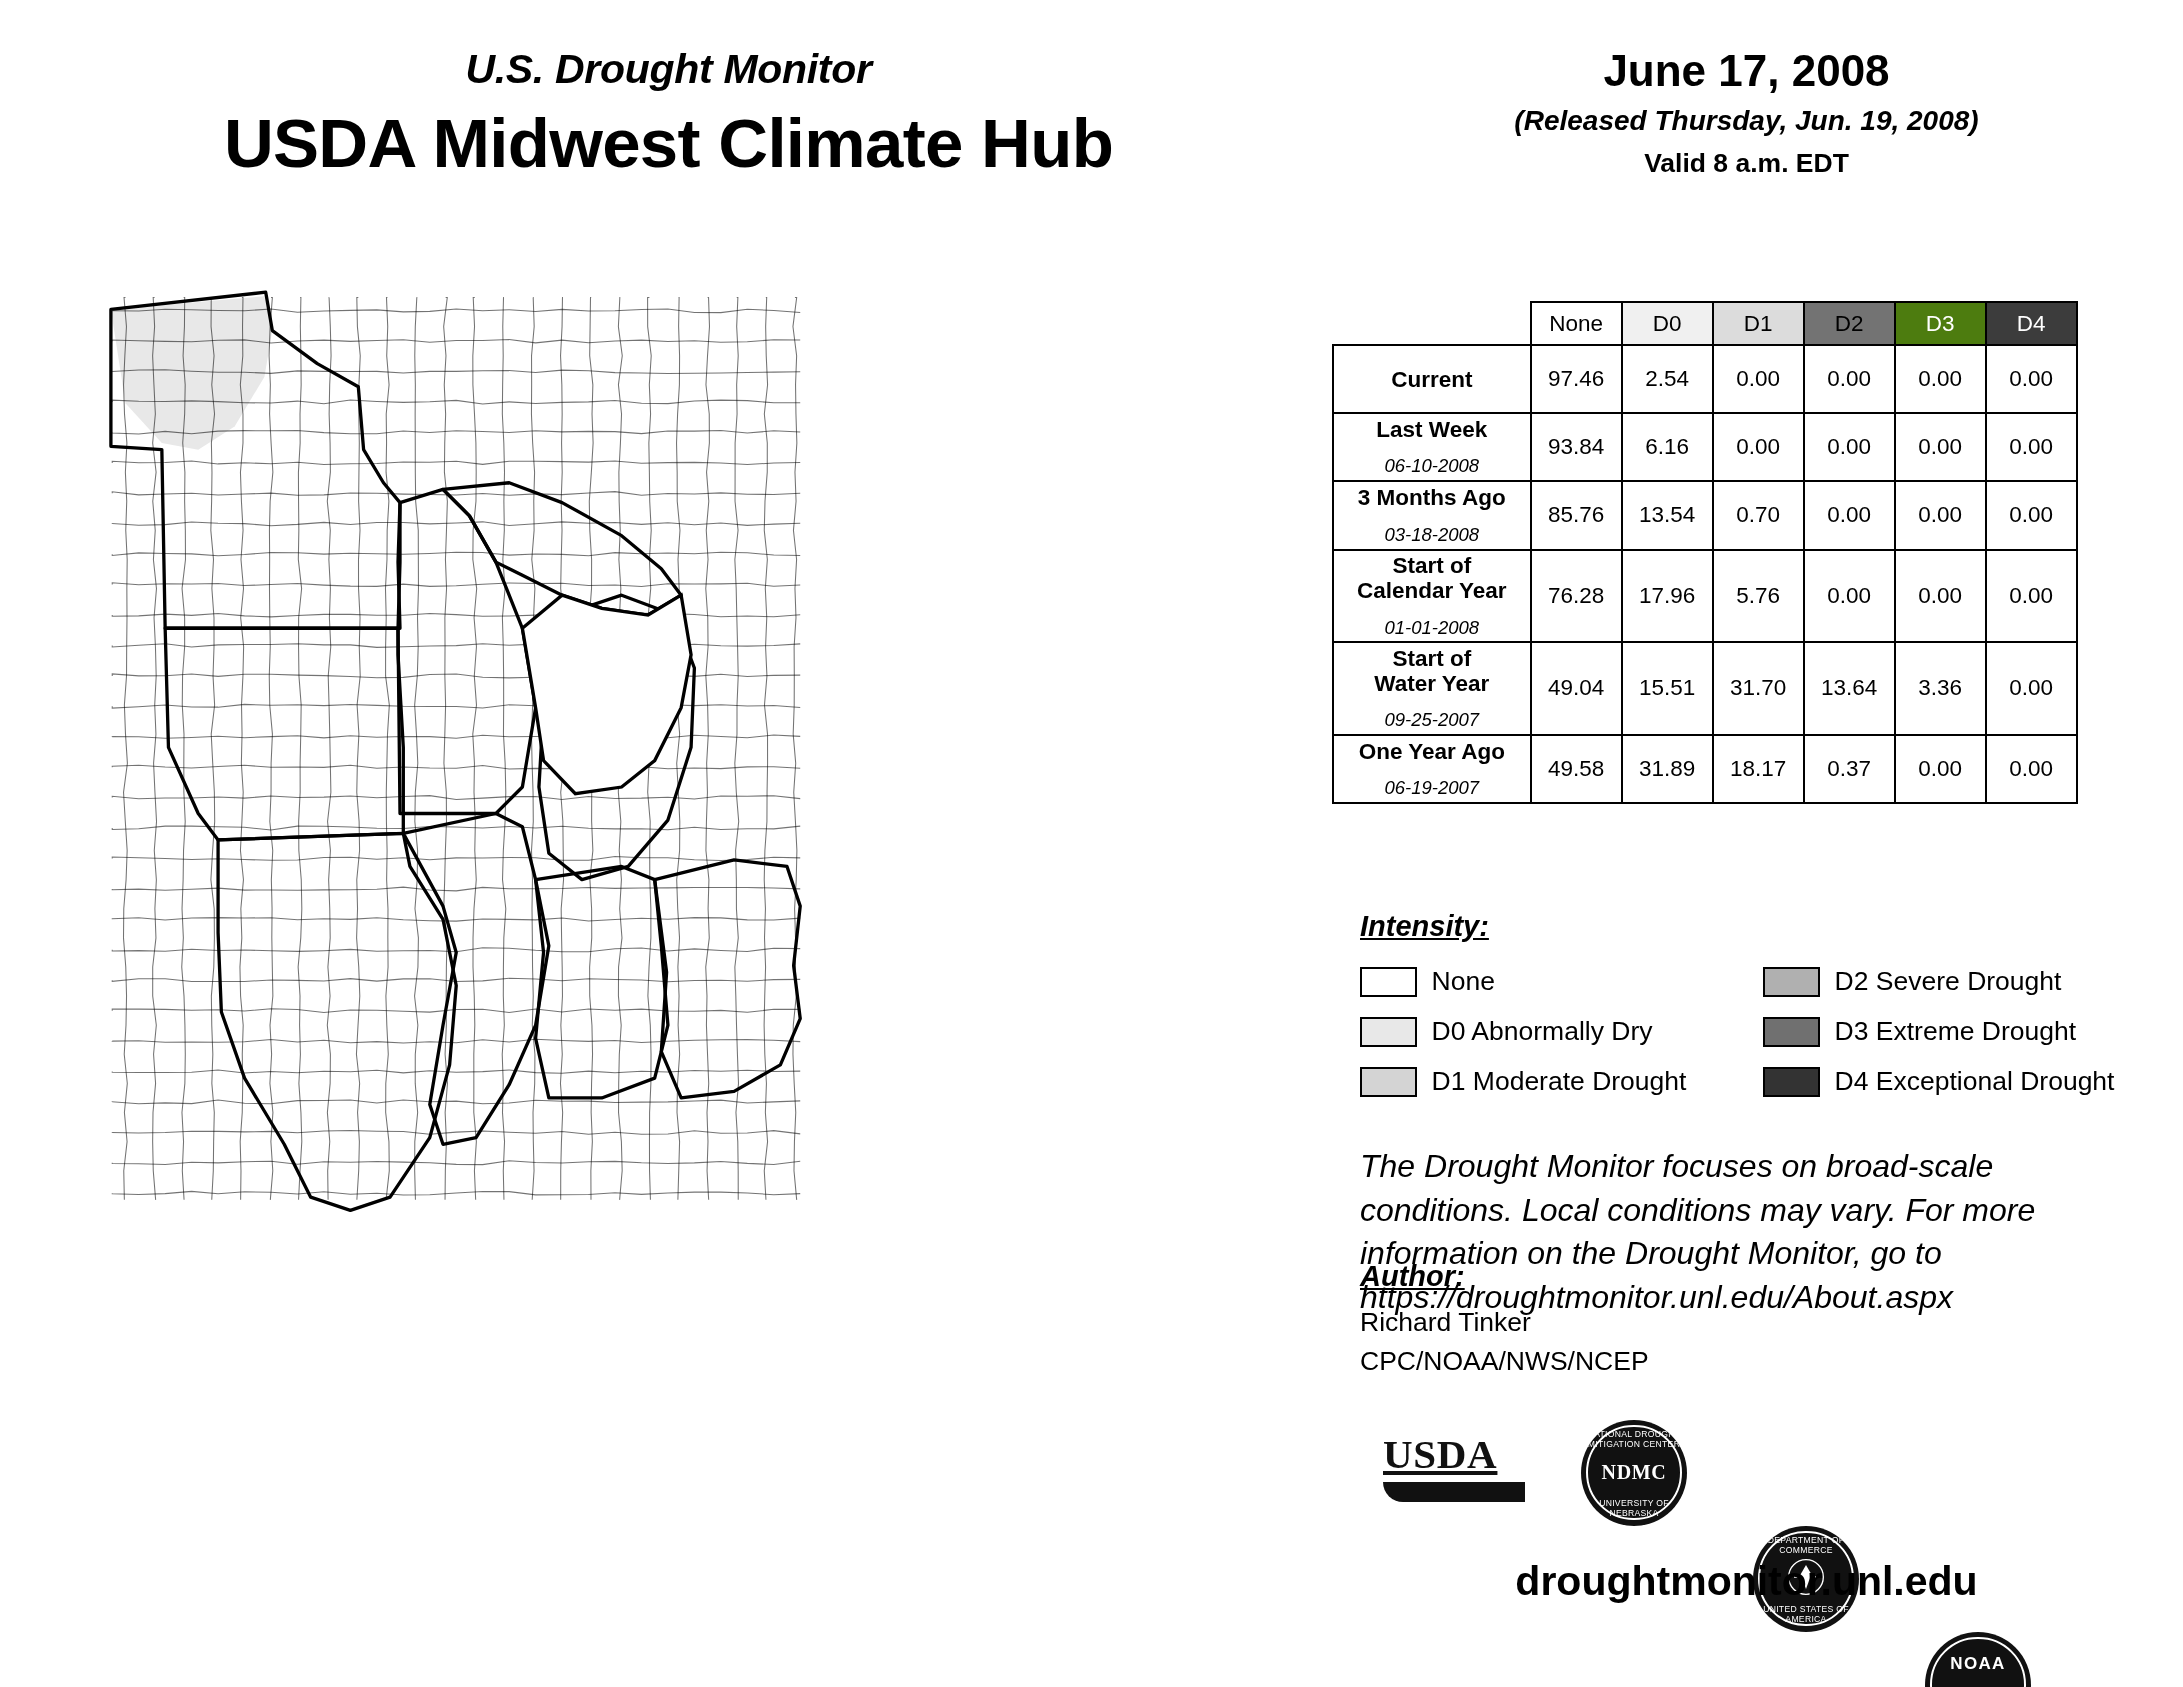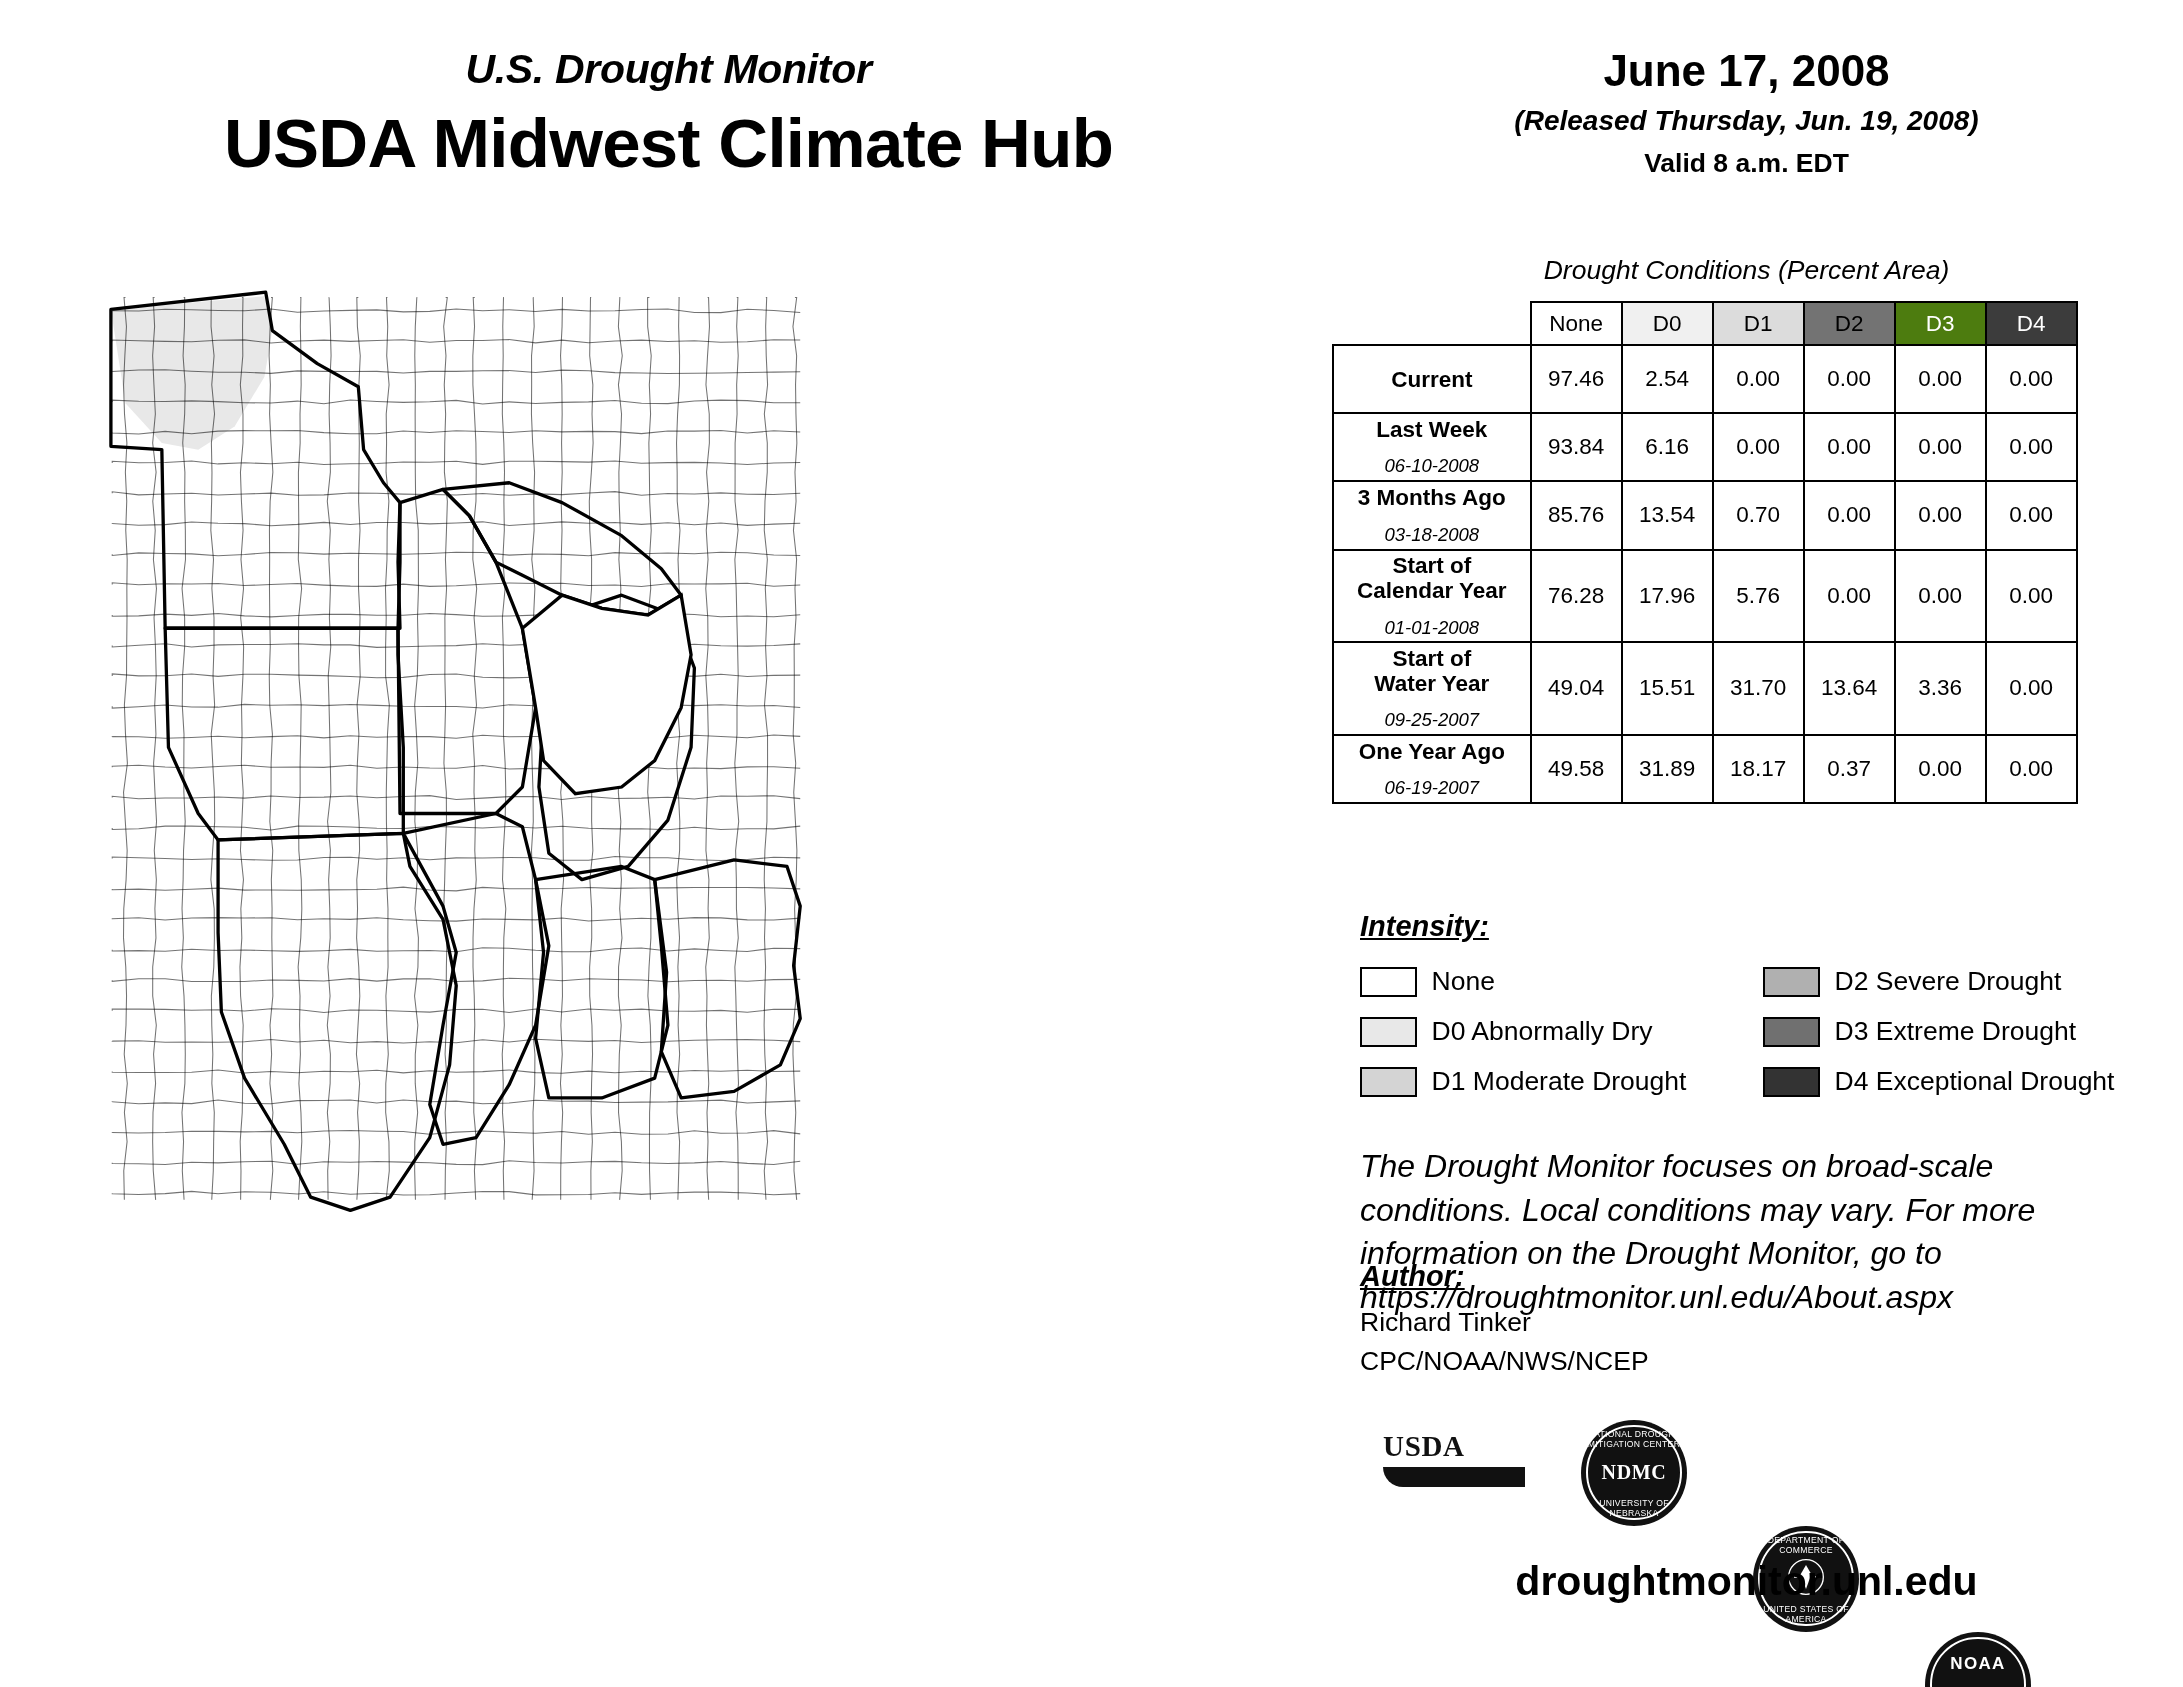--- a/index.html
+++ b/index.html
@@ -189,23 +189,24 @@
     left: 1363px;
     top: 1413px;
     width: 754px;
     height: 116px;
   }
   .logo { position: absolute; }
   #logo-usda { left: 20px; top: 16.5px; width: 159px; height: 86px; }
   .usda-word {
     font-family: "Liberation Serif", serif;
     font-weight: bold;
-    font-size: 29px;
+    font-size: 41px;
     letter-spacing: 0.7px;
     color: #111;
+    text-decoration: underline;
   }
   .usda-bar {
     margin-top: 4px;
     width: 142px;
     height: 20px;
     background: #111;
     border-radius: 0 0 0 40px;
   }
   .logo-circle {
     border-radius: 50%;
@@ -298,21 +299,20 @@
     <div id="title-small">U.S. Drought Monitor</div>
     <div id="title-main">USDA Midwest Climate Hub</div>
   </div>
 
   <div id="right-header">
     <div id="date-main">June 17, 2008</div>
     <div id="date-released">(Released Thursday, Jun. 19, 2008)</div>
     <div id="date-valid">Valid 8 a.m. EDT</div>
   </div>
 
-  <div id="table-caption">Drought Conditions (Percent Area)</div>
 
   <table id="drought-table">
     <thead>
       <tr>
         <th class="corner"></th>
         <th class="hdr-none">None</th>
         <th class="hdr-d0">D0</th>
         <th class="hdr-d1">D1</th>
         <th class="hdr-d2">D2</th>
         <th class="hdr-d3">D3</th>

